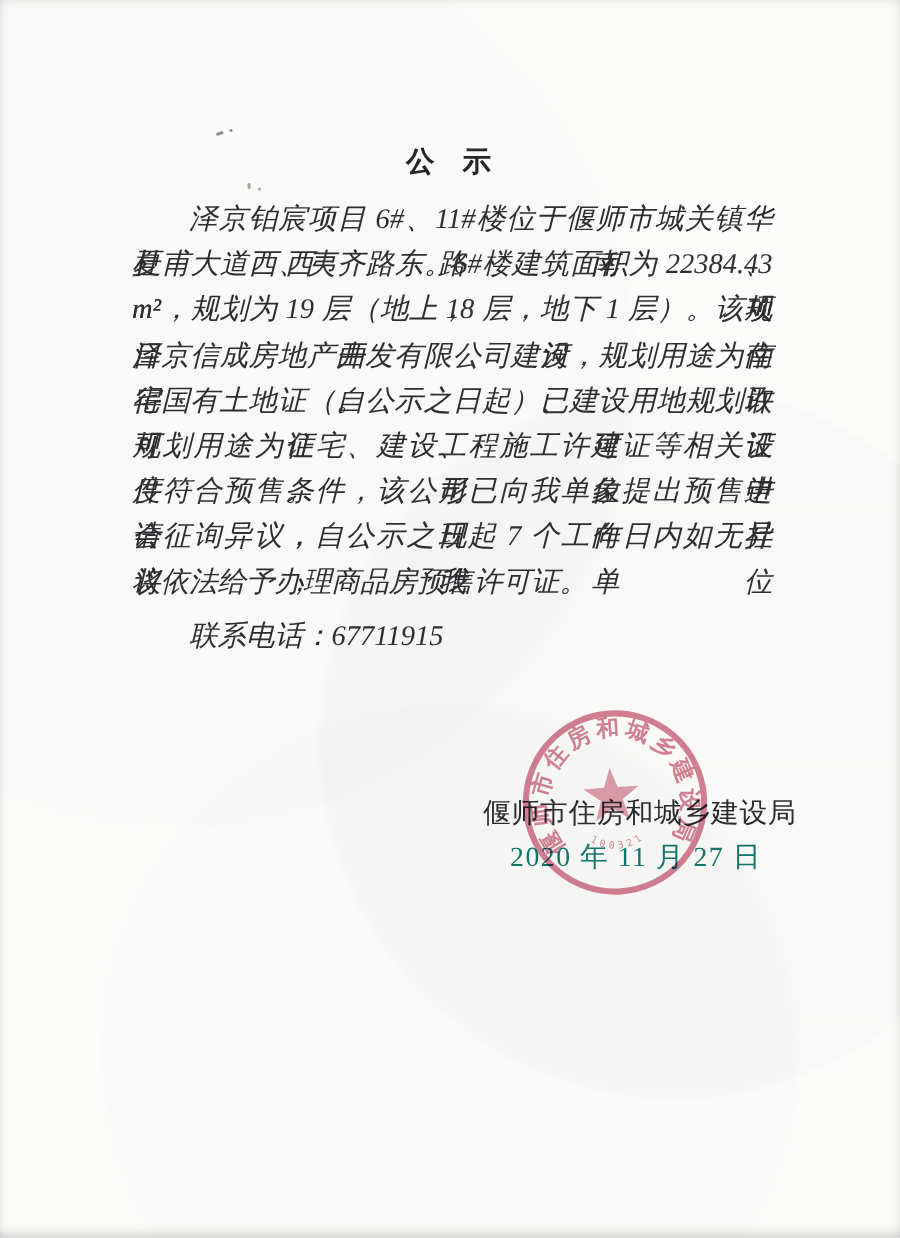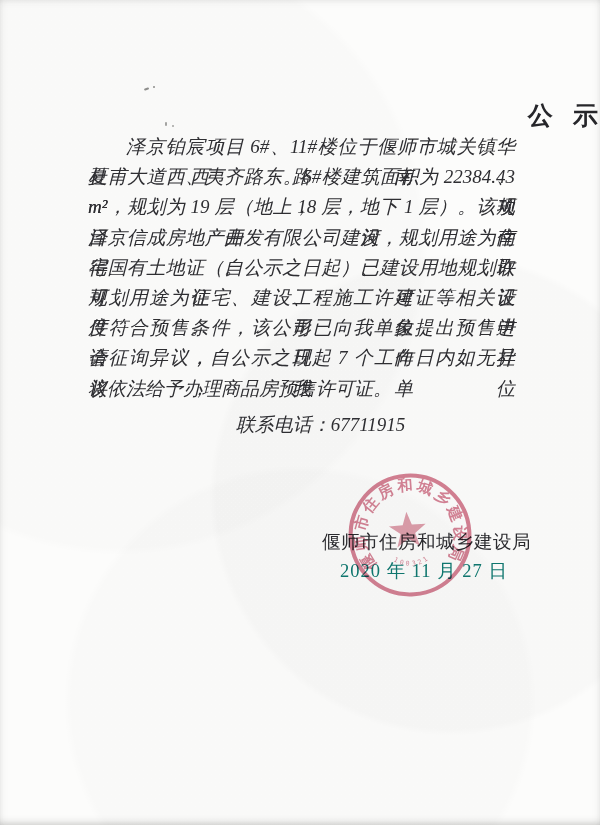--- a/index.html
+++ b/index.html
@@ -20,36 +20,36 @@
   
   .page::before{
     content:"";position:absolute;inset:0;pointer-events:none;
     background:
       radial-gradient(circle at 20% 30%, rgba(0,0,0,.012) 0 40%, transparent 41%),
       radial-gradient(circle at 75% 60%, rgba(0,0,0,.015) 0 35%, transparent 36%),
       radial-gradient(circle at 50% 85%, rgba(0,0,0,.012) 0 30%, transparent 31%);
   }
   .title{
     position:absolute;left:0;top:82px;width:100%;
-    text-align:right;
-    font-size:25px;font-weight:700;
+    text-align:center;
+    font-size:19px;font-weight:700;
     word-spacing:10px;
     letter-spacing:2px;
     color:#26262a;
   }
   .body{
     position:absolute;left:88px;top:132px;width:427px;
     font-size:19px;line-height:30.2px;
     text-align:justify;
     font-style:italic;
   }
   .line{text-align:justify;text-align-last:justify;height:30.2px;overflow:visible;}
   .line.first{text-indent:2em;}
   .line.last{text-align-last:left;}
-  .contact{margin-top:6.5px;text-indent:2em;text-align:center;}
+  .contact{margin-top:6.5px;text-indent:2em;text-align:left;}
   .issuer{
     position:absolute;left:322px;top:529px;
     font-size:18.5px;letter-spacing:.5px;color:#2b2b2f;
     white-space:nowrap;z-index:1;
   }
   .date{
     position:absolute;left:340px;top:558px;
     font-size:18.5px;letter-spacing:1px;color:#0f766e;
     white-space:nowrap;z-index:1;
   }

